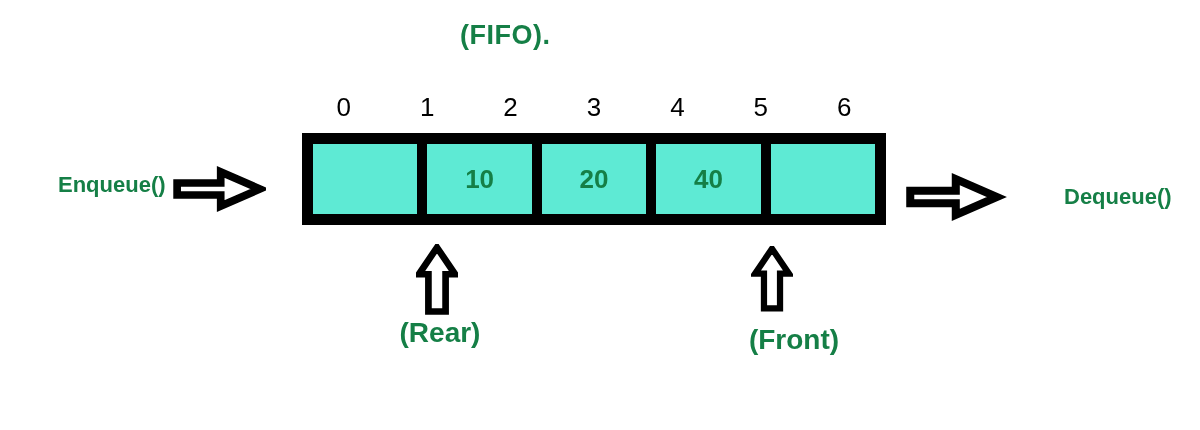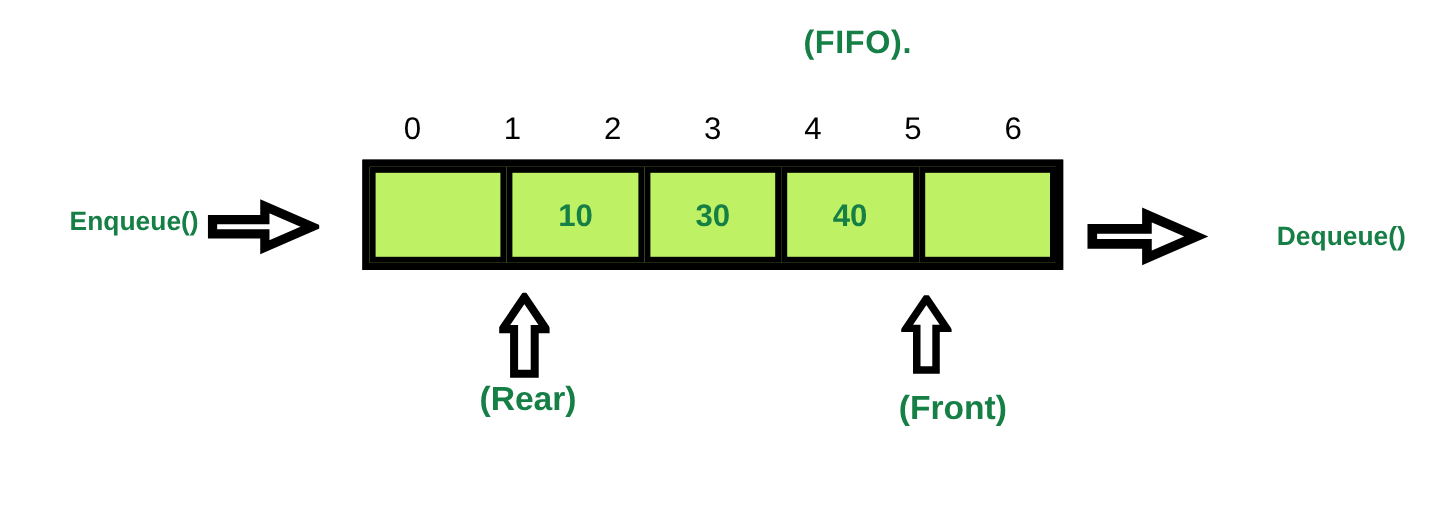--- a/index.html
+++ b/index.html
@@ -22,21 +22,21 @@
   }
   .green-text {
     color: var(--green);
     font-weight: bold;
   }
   .title {
     position: absolute;
     left: 460px;
     top: 20px;
     width: 300px;
-    text-align: right;
+    text-align: left;
     font-size: 27px;
     letter-spacing: 0.5px;
   }
   .index-row {
     position: absolute;
     left: 302px;
     top: 91px;
     width: 584px;
     display: flex;
   }
@@ -52,21 +52,21 @@
     top: 133px;
     width: 584px;
     height: 92px;
     display: flex;
     background: var(--black);
     border: 6px solid var(--black);
     box-sizing: border-box;
   }
   .cell {
     flex: 1;
-    background: #bef264;
+    background: #5eead4;
     border: 5px solid var(--black);
     display: flex;
     align-items: center;
     justify-content: center;
     font-size: 26px;
   }
   .side-label {
     position: absolute;
     font-size: 22px;
     white-space: nowrap;
@@ -112,21 +112,21 @@
   <div class="index-row green-text" style="top:91px;"></div>
 
   <div class="queue-box">
     <div class="cell green-text">
         <span></span>
       </div>
     <div class="cell green-text">
         <span>10</span>
       </div>
     <div class="cell green-text">
-        <span>30</span>
+        <span>20</span>
       </div>
     <div class="cell green-text">
         <span>40</span>
       </div>
     <div class="cell green-text">
         <span></span>
       </div>
   </div>
 
   <div class="side-label green-text enqueue-label">Enqueue()</div>

